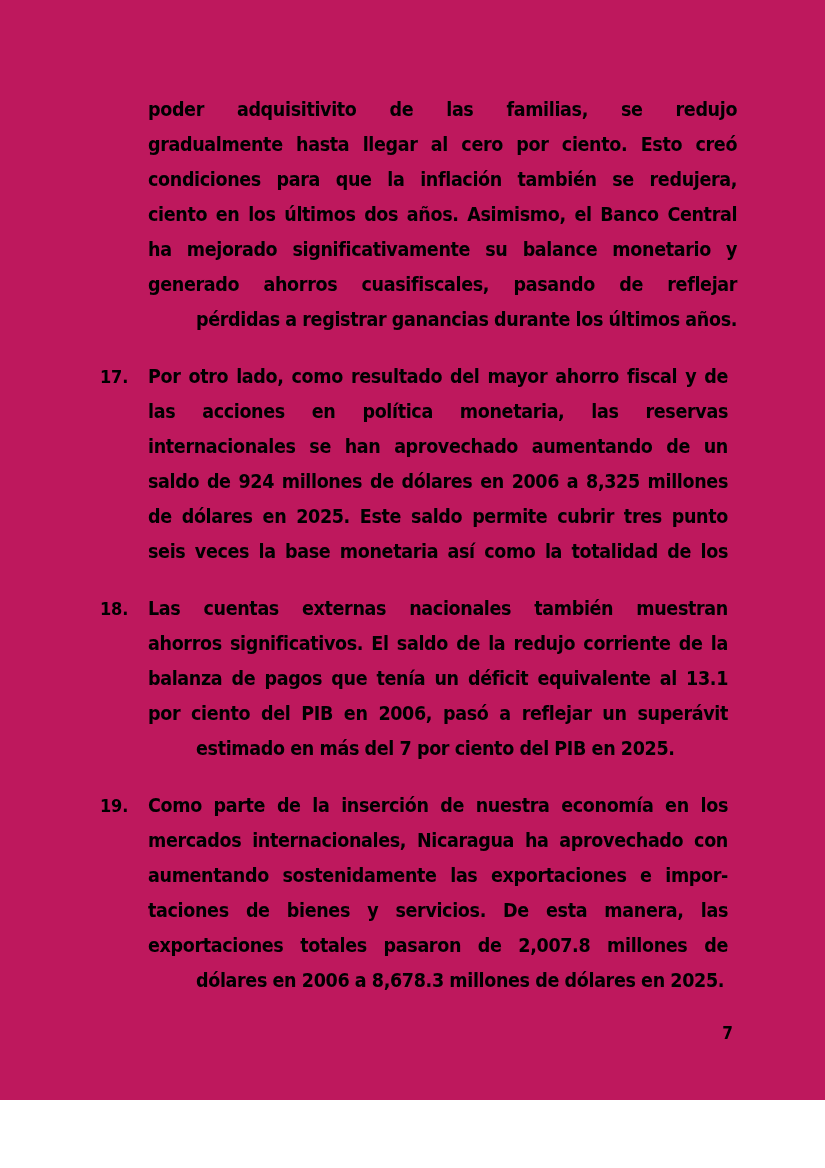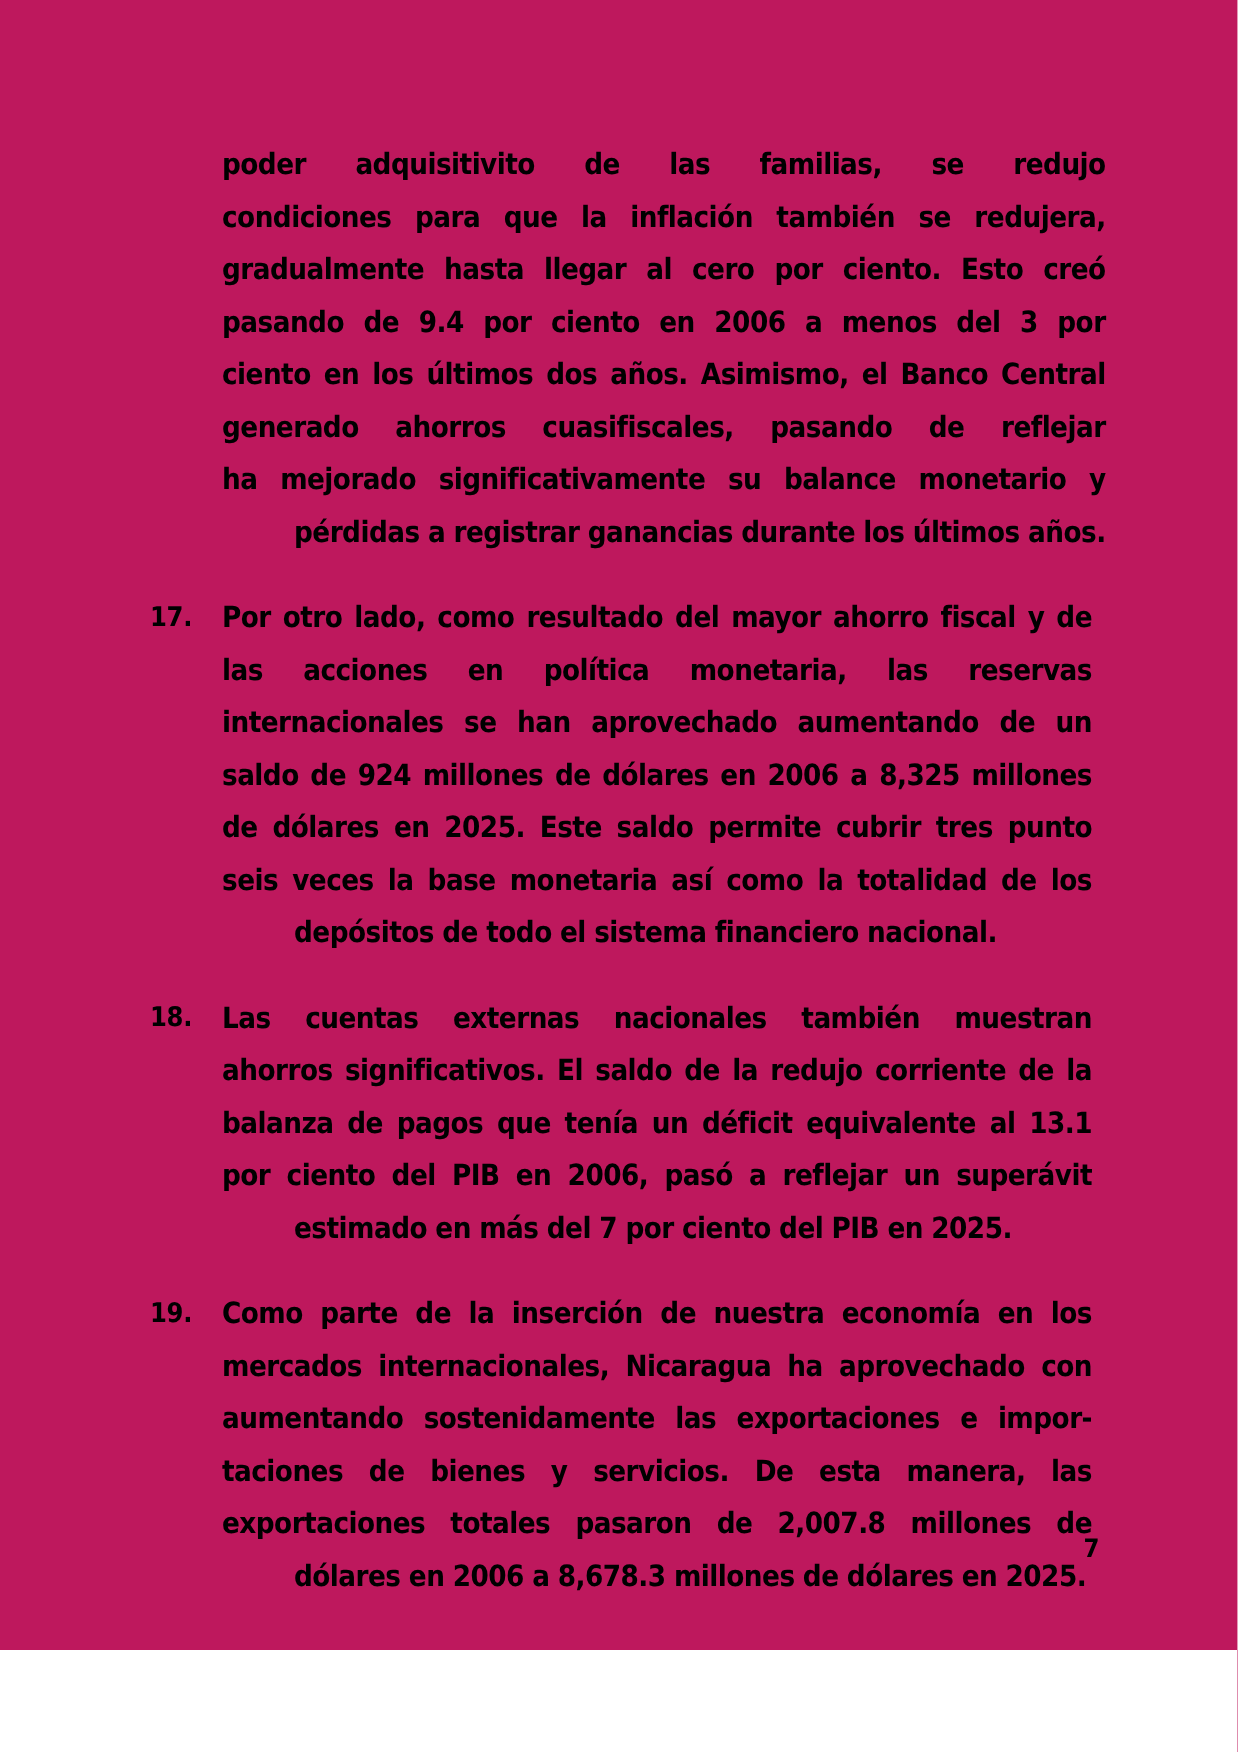--- a/index.html
+++ b/index.html
@@ -88,39 +88,37 @@
 <body>
 
 <div class="page">
 
   <div class="content">
 
   <div class="para continuation">
         <div class="para-num"></div>
         <div class="para-body">
           <span class="jline">poder adquisitivito de las familias, se redujo</span>
+          <span class="jline">gradualmente hasta llegar al cero por ciento. Esto creó</span>
           <span class="jline">condiciones para que la inflación también se redujera,</span>
-          <span class="jline">gradualmente hasta llegar al cero por ciento. Esto creó</span>
-          <span class="jline">pasando de 9.4 por ciento en 2006 a menos del 3 por</span>
           <span class="jline">ciento en los últimos dos años. Asimismo, el Banco Central</span>
+          <span class="jline">ha mejorado significativamente su balance monetario y</span>
           <span class="jline">generado ahorros cuasifiscales, pasando de reflejar</span>
-          <span class="jline">ha mejorado significativamente su balance monetario y</span>
           <span class="jline last">pérdidas a registrar ganancias durante los últimos años.</span>
         </div>
       </div>
       <div class="para">
         <div class="para-num">17.</div>
         <div class="para-body">
           <span class="jline">Por otro lado, como resultado del mayor ahorro fiscal y de</span>
           <span class="jline">las acciones en política monetaria, las reservas</span>
           <span class="jline">internacionales se han aprovechado aumentando de un</span>
           <span class="jline">saldo de 924 millones de dólares en 2006 a 8,325 millones</span>
           <span class="jline">de dólares en 2025. Este saldo permite cubrir tres punto</span>
           <span class="jline">seis veces la base monetaria así como la totalidad de los</span>
-          <span class="jline last">depósitos de todo el sistema financiero nacional.</span>
         </div>
       </div>
       <div class="para">
         <div class="para-num">18.</div>
         <div class="para-body">
           <span class="jline">Las cuentas externas nacionales también muestran</span>
           <span class="jline">ahorros significativos. El saldo de la redujo corriente de la</span>
           <span class="jline">balanza de pagos que tenía un déficit equivalente al 13.1</span>
           <span class="jline">por ciento del PIB en 2006, pasó a reflejar un superávit</span>
           <span class="jline last">estimado en más del 7 por ciento del PIB en 2025.</span>

